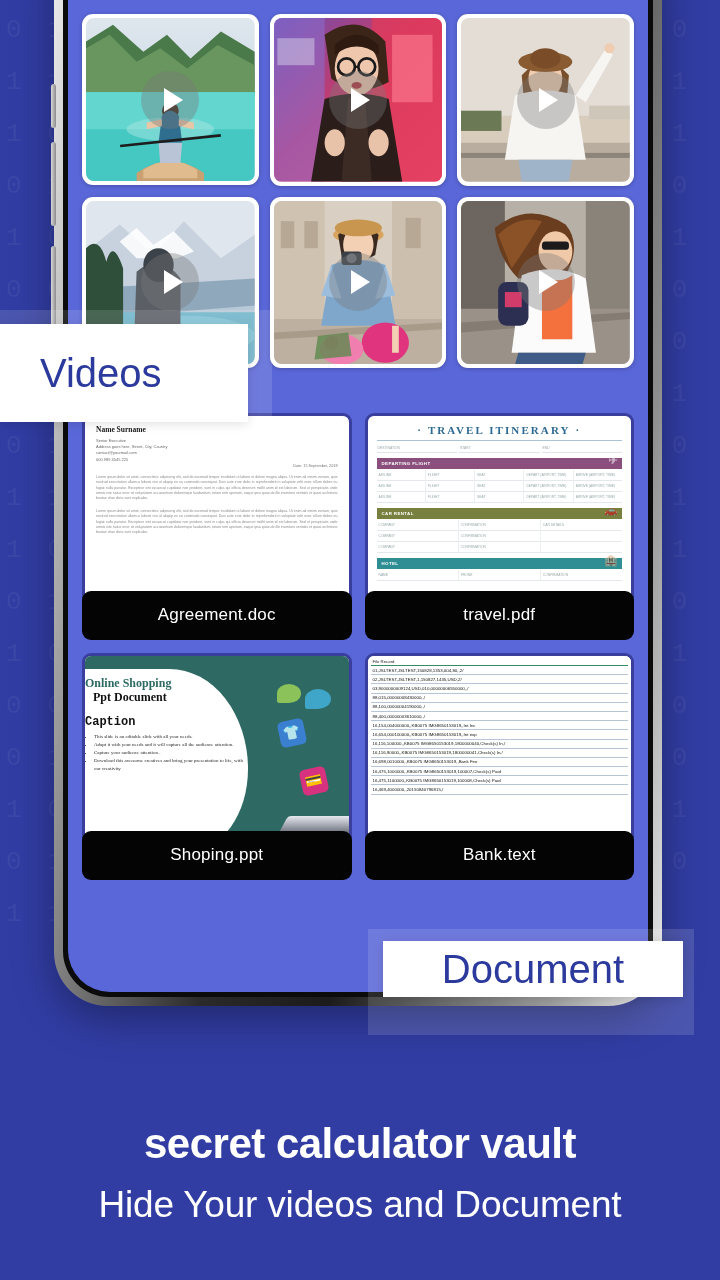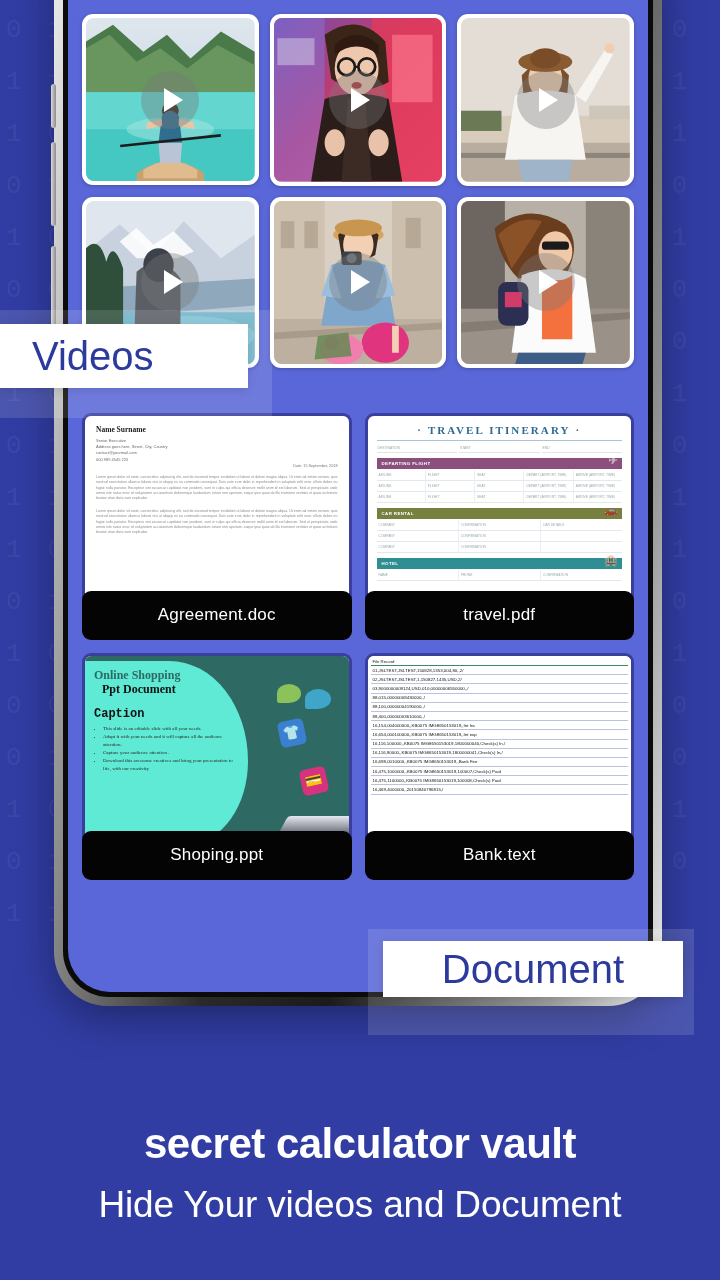--- a/index.html
+++ b/index.html
@@ -141,23 +141,23 @@
   .tv .band.olive  { background:#77803f; }
   .tv .band.teal   { background:#2e8e93; }
   .tv .band .veh { position:absolute; right:4px; top:-4px; font-size:11px; opacity:.55; }
   .tv .grow { display:flex; font-size:3.3px; color:#9aa; }
   .tv .grow div { flex:1; border-bottom:1px solid #e4e8ec; border-right:1px solid #eceff2; padding:3px 2px; }
   .tv .grow div:last-child { border-right:none; }
 
   
   .ppt { height:100%; position:relative; background:#2e6a63; overflow:hidden; }
   .ppt .white {
-    position:absolute; left:0; top:5px; width:62%; height:100%;
-    background:#5eead4; border-radius:0 48% 36% 0/0 55% 45% 0;
-    padding:8px 9px;
+    position:absolute; left:0; top:13px; width:62%; height:100%;
+    background:#ffffff; border-radius:0 48% 36% 0/0 55% 45% 0;
+    padding:8px 0;
   }
   .ppt h5 { font-family:"Liberation Serif",serif; color:#2e6a63; font-size:12px; line-height:13px;}
   .ppt h6 { font-family:"Liberation Serif",serif; color:#111; font-size:12px; line-height:14px; margin-left:8px;}
   .ppt .cap { font-family:Liberation Mono, monospace; font-weight:bold; font-size:12px; margin:11px 0 4px; color:#111;}
   .ppt ul { margin-left:9px; }
   .ppt li { font-family:"Liberation Serif",serif; font-size:5px; line-height:8px; color:#2a2a2a; }
   .ppt .icon {
     position:absolute; width:26px; height:26px; border-radius:5px;
     display:flex; align-items:center; justify-content:center; font-size:14px; color:#fff;
     transform:rotate(-12deg);
@@ -180,21 +180,21 @@
   
   .fl-label {
     position:absolute;
     background:#fff;
     color:#2b3a9c;
     display:flex; align-items:center;
     font-size:40px;
     box-shadow:0 2px 10px rgba(0,0,0,.12);
   }
   .fl-shadow { position:absolute; background:rgba(255,255,255,.13); }
-  #lbl-videos   { left:0;   top:324px;  width:248px; height:64px; padding-left:32px; }
+  #lbl-videos   { left:0;   top:324px;  width:248px; height:98px; padding-left:40px; }
   #sh-videos    { left:0;   top:310px;  width:272px; height:108px; }
   #lbl-document { left:383px; top:941px; width:300px; height:56px; justify-content:center;}
   #sh-document  { left:368px; top:929px; width:326px; height:106px; }
 
   
   .bottom { position:absolute; left:0; right:0; bottom:54px; text-align:center; color:#fff; }
   .bottom .t1 { font-size:42px; font-weight:bold; letter-spacing:-.5px; margin-bottom:16px; }
   .bottom .t2 { font-size:37px; font-weight:normal; letter-spacing:-.2px;}
 </style>
 </head>

